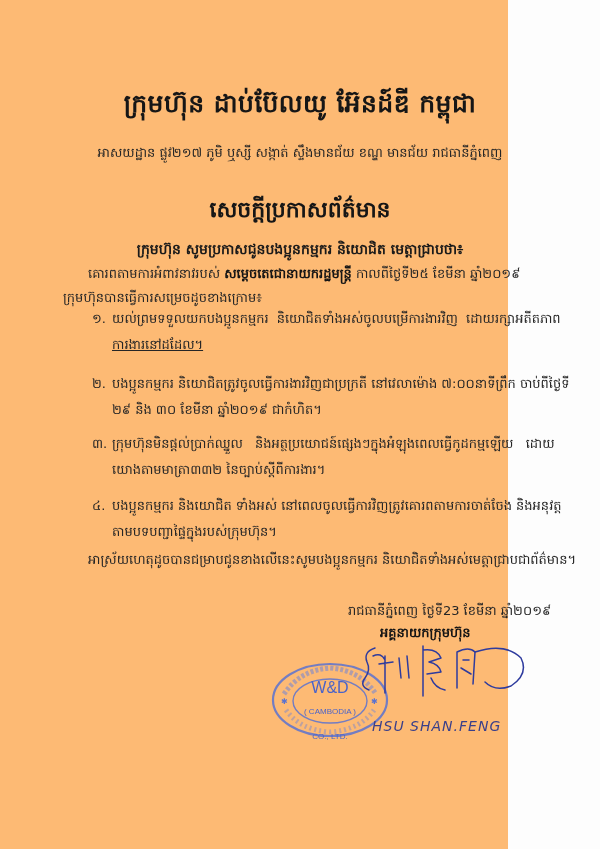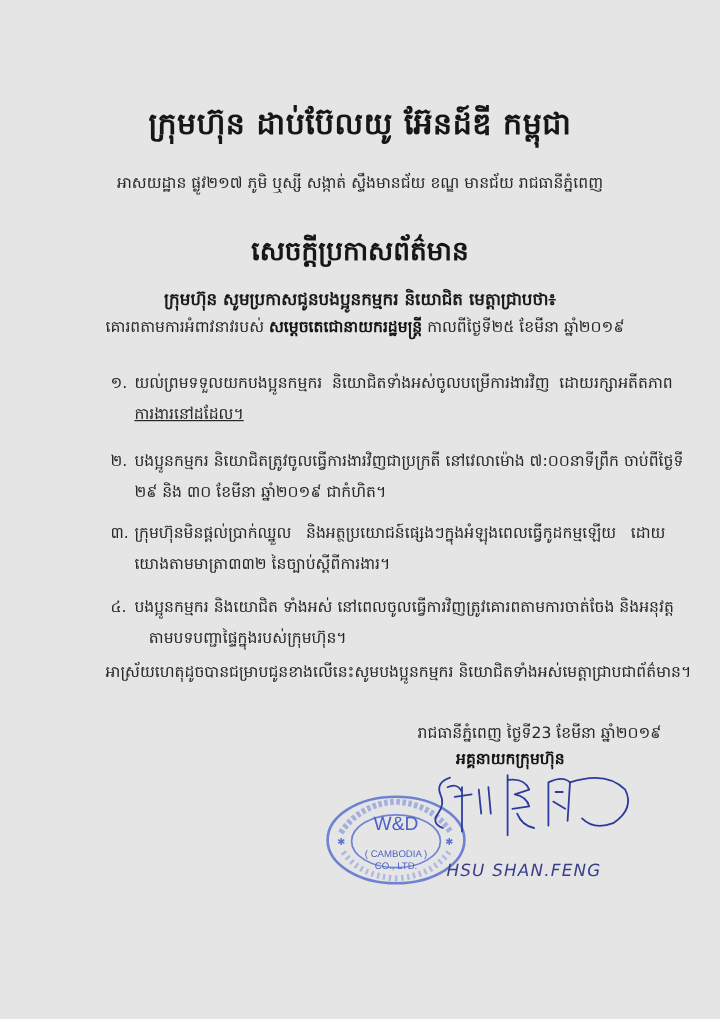--- a/index.html
+++ b/index.html
@@ -12,22 +12,22 @@
       height: 849px;
       position: relative;
       overflow: hidden;
       font-family: "DejaVu Sans", "Liberation Sans", sans-serif;
       color: #1c1c1c;
       background: #fdfdfd;
     }
     .page {
       position: absolute;
       left: 0; top: 0;
-      width: 600px; height: 849px;
-      background: #e5e5e5;
+      width: 508px; height: 849px;
+      background: #fdba74;
     }
     .abs { position: absolute; white-space: nowrap; }
 
     .company-title {
       left: 0; width: 600px; top: 88px;
       text-align: center;
       font-size: 25px;
       font-weight: bold;
       letter-spacing: 0.5px;
       color: #161616;
@@ -71,21 +71,21 @@
     .item2-num { left: 92px; top: 375px; }
     .item2-l1 { left: 112px; top: 375px; }
     .item2-l2 { left: 112px; top: 401px; }
 
     .item3-num { left: 92px; top: 435px; }
     .item3-l1 { left: 112px; top: 435px; word-spacing: 8px; }
     .item3-l2 { left: 112px; top: 461px; }
 
     .item4-num { left: 92px; top: 497px; }
     .item4-l1 { left: 112px; top: 497px; }
-    .item4-l2 { left: 112px; top: 523px; margin-left: 12px; }
+    .item4-l2 { left: 112px; top: 523px; }
 
     .closing { left: 88px; top: 551px; font-size: 13px; color: #262626; }
 
     .date-line { left: 348px; top: 602px; font-size: 13px; color: #262626; }
     .signer-title { left: 380px; top: 624px; font-size: 13px; font-weight: bold; color: #151515; }
 
     
     .stamp {
       position: absolute;
       left: 270px; top: 660px;
@@ -118,20 +118,21 @@
 
   <div class="abs address">អាសយដ្ឋាន ផ្លូវ២១៧ ភូមិ ឬស្សី សង្កាត់ ស្ទឹងមានជ័យ ខណ្ឌ មានជ័យ រាជធានីភ្នំពេញ</div>
 
   <div class="abs doc-title">សេចក្តីប្រកាសព័ត៌មាន</div>
 
   <div class="abs subtitle">ក្រុមហ៊ុន សូមប្រកាសជូនបងប្អូនកម្មករ និយោជិត មេត្តាជ្រាបថា៖</div>
 
   <div class="abs body-text intro-line1">
     <span>គោរពតាមការអំពាវនាវរបស់ </span><span class="bold">សម្តេចតេជោនាយករដ្ឋមន្ត្រី</span><span> កាលពីថ្ងៃទី២៥ ខែមីនា ឆ្នាំ២០១៩</span>
   </div>
+  <div class="abs body-text intro-line2">ក្រុមហ៊ុនបានធ្វើការសម្រេចដូចខាងក្រោម៖</div>
 
   <div class="abs item-num item1-num">១.</div>
   <div class="abs item-line item1-l1">យល់ព្រមទទួលយកបងប្អូនកម្មករ និយោជិតទាំងអស់ចូលបម្រើការងារវិញ ដោយរក្សាអតីតភាព</div>
   <div class="abs item-line item1-l2">ការងារនៅដដែល។</div>
 
   <div class="abs item-num item2-num">២.</div>
   <div class="abs item-line item2-l1">បងប្អូនកម្មករ និយោជិតត្រូវចូលធ្វើការងារវិញជាប្រក្រតី នៅវេលាម៉ោង ៧:០០នាទីព្រឹក ចាប់ពីថ្ងៃទី</div>
   <div class="abs item-line item2-l2">២៩ និង ៣០ ខែមីនា ឆ្នាំ២០១៩ ជាកំហិត។</div>
 
   <div class="abs item-num item3-num">៣.</div>
@@ -152,21 +153,21 @@
       <ellipse cx="60" cy="40" rx="57" ry="36" fill="none" stroke="#5b72d0" stroke-width="2.2" opacity="0.85"></ellipse>
       <ellipse cx="60" cy="41" rx="37" ry="22" fill="none" stroke="#5b72d0" stroke-width="1.4" opacity="0.85"></ellipse>
       <path d="M14 34 Q30 10 60 8 Q90 10 106 34" fill="none" stroke="#6f83d8" stroke-width="5" stroke-dasharray="3 2" opacity="0.55"></path>
       <path d="M16 50 Q30 70 60 72 Q90 70 104 50" fill="none" stroke="#6f83d8" stroke-width="5" stroke-dasharray="2 3" opacity="0.45"></path>
       <text x="11" y="44" font-size="8" fill="#5b72d0" font-family="DejaVu Sans, sans-serif">✱</text>
       <text x="101" y="44" font-size="8" fill="#5b72d0" font-family="DejaVu Sans, sans-serif">✱</text>
     </svg>
     <div style="position:absolute;left:0;top:20px;width:120px;text-align:center;font-family:'Liberation Sans',sans-serif;color:#4a63c9;line-height:1;">
       <div style="font-size:16px;font-weight:normal;">W&amp;D</div>
       <div style="font-size:8px;margin-top:12px;text-align:center;">( CAMBODIA )</div>
-      <div style="font-size:8px;margin-top:2px;">CO., LTD.</div>
+      <div style="font-size:8px;margin-top:17px;">CO., LTD.</div>
     </div>
   </div>
 
   <div class="signature">
     <svg viewBox="0 0 190 60">
       <g fill="none" stroke="#2e3b9e" stroke-width="1.5" stroke-linecap="round" stroke-linejoin="round">
         <path d="M30 10 Q18 14 22 24 Q26 32 20 40 Q14 48 24 52"></path>
         <path d="M28 18 Q36 14 40 22 M34 26 L48 24 M40 18 L40 55"></path>
         <path d="M54 20 L56 40 M62 18 L64 40"></path>
         <path d="M78 8 L78 58 M78 12 Q92 10 96 20 L84 24 Q94 26 96 34 L82 36 M86 40 Q90 50 100 52"></path>

